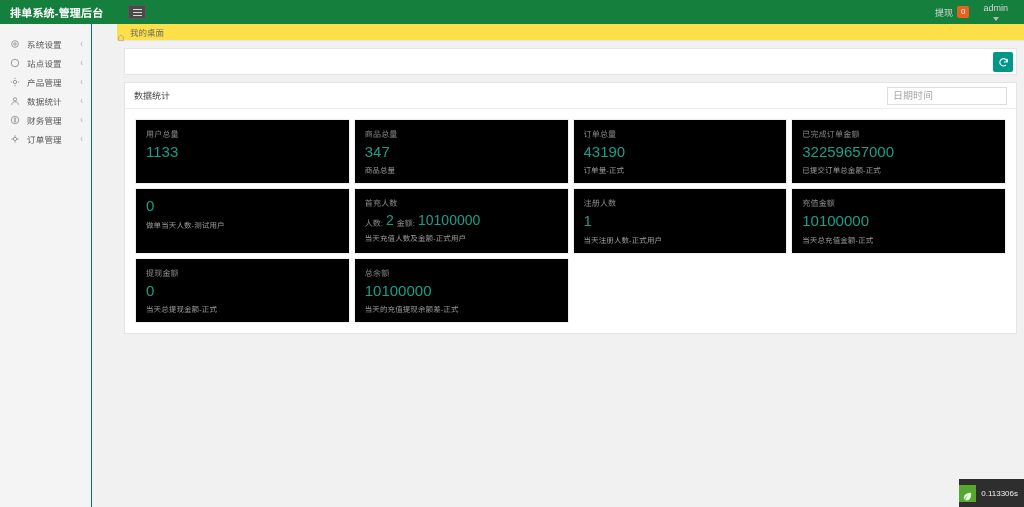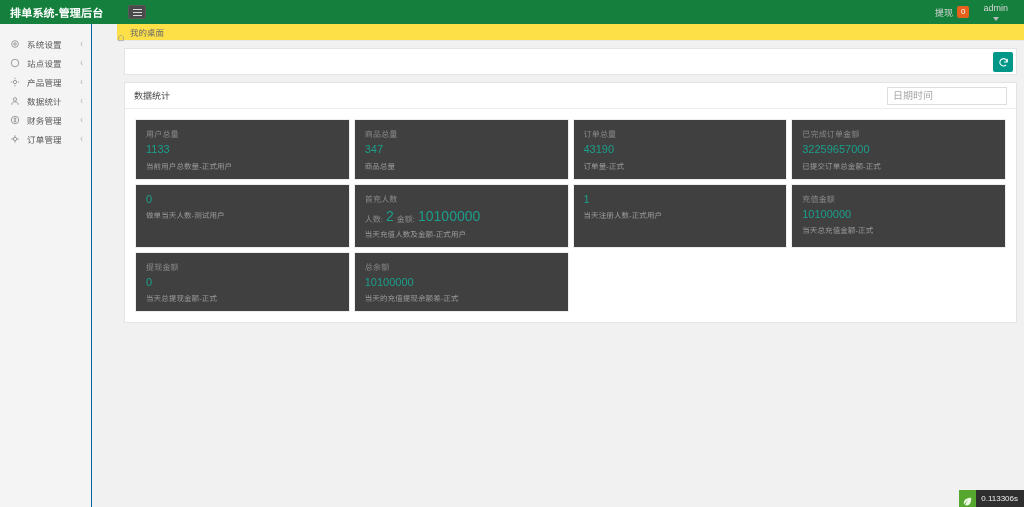--- a/index.html
+++ b/index.html
@@ -143,42 +143,42 @@
   }
   .date-input::placeholder { color: #a5a5a5; }
 
   .cards-grid {
     display: grid;
     grid-template-columns: repeat(4, 1fr);
     padding: 8px;
     gap: 0;
   }
   .stat-card {
-    background: #404040;
+    background: #000000;
     border: 1px solid #eeeeee;
     margin: 2px;
     padding: 8px 10px 8px 10px;
     min-height: 56px;
     display: flex; flex-direction: column;
     justify-content: flex-start;
   }
   .stat-label { font-size: 8px; color: #8a8a8a; margin-bottom: 4px; letter-spacing: .2px; }
   .stat-value {
-    font-size: 11px; color: #1a9f8b; font-weight: 400;
+    font-size: 15px; color: #1a9f8b; font-weight: 400;
     line-height: 1.15; margin-bottom: 4px;
     white-space: nowrap;
   }
   .stat-value.compound { font-size: 8px; color: #8a8a8a; display: flex; align-items: flex-end; gap: 3px; }
   .stat-value.compound .big { font-size: 14px; color: #1a9f8b; }
   .stat-desc { font-size: 7.5px; color: #9a9a9a; letter-spacing: .1px; }
 
   
   .perf-badge {
     position: absolute; right: 0; bottom: 0;
-    height: 17px;
+    height: 28px;
     background: #2e2e2e;
     display: flex; align-items: center;
     padding-right: 6px;
     gap: 5px;
   }
   .leaf-box {
     width: 17px; height: 17px;
     background: #55a72e;
     display: flex; align-items: center; justify-content: center;
   }
@@ -301,21 +301,20 @@
     <div class="panel-head">
       <span class="panel-title">数据统计</span>
       <input class="date-input" type="text" placeholder="日期时间" style="">
     </div>
 
     <div class="cards-grid">
 
       <div class="stat-card">
         <div class="stat-label">用户总量</div>
         <div class="stat-value">1133</div>
-        <div class="stat-desc">当前用户总数量-正式用户</div>
       </div>
 
       <div class="stat-card">
         <div class="stat-label">商品总量</div>
         <div class="stat-value">347</div>
         <div class="stat-desc">商品总量</div>
       </div>
 
       <div class="stat-card">
         <div class="stat-label">订单总量</div>
@@ -339,20 +338,21 @@
         <div class="stat-value compound">
           <span>人数:</span>
           <span class="big">2</span>
           <span>金额:</span>
           <span class="big">10100000</span>
         </div>
         <div class="stat-desc">当天充值人数及金额-正式用户</div>
       </div>
 
       <div class="stat-card">
+        <div class="stat-label">注册人数</div>
         <div class="stat-value">1</div>
         <div class="stat-desc">当天注册人数-正式用户</div>
       </div>
 
       <div class="stat-card">
         <div class="stat-label">充值金额</div>
         <div class="stat-value">10100000</div>
         <div class="stat-desc">当天总充值金额-正式</div>
       </div>
 

